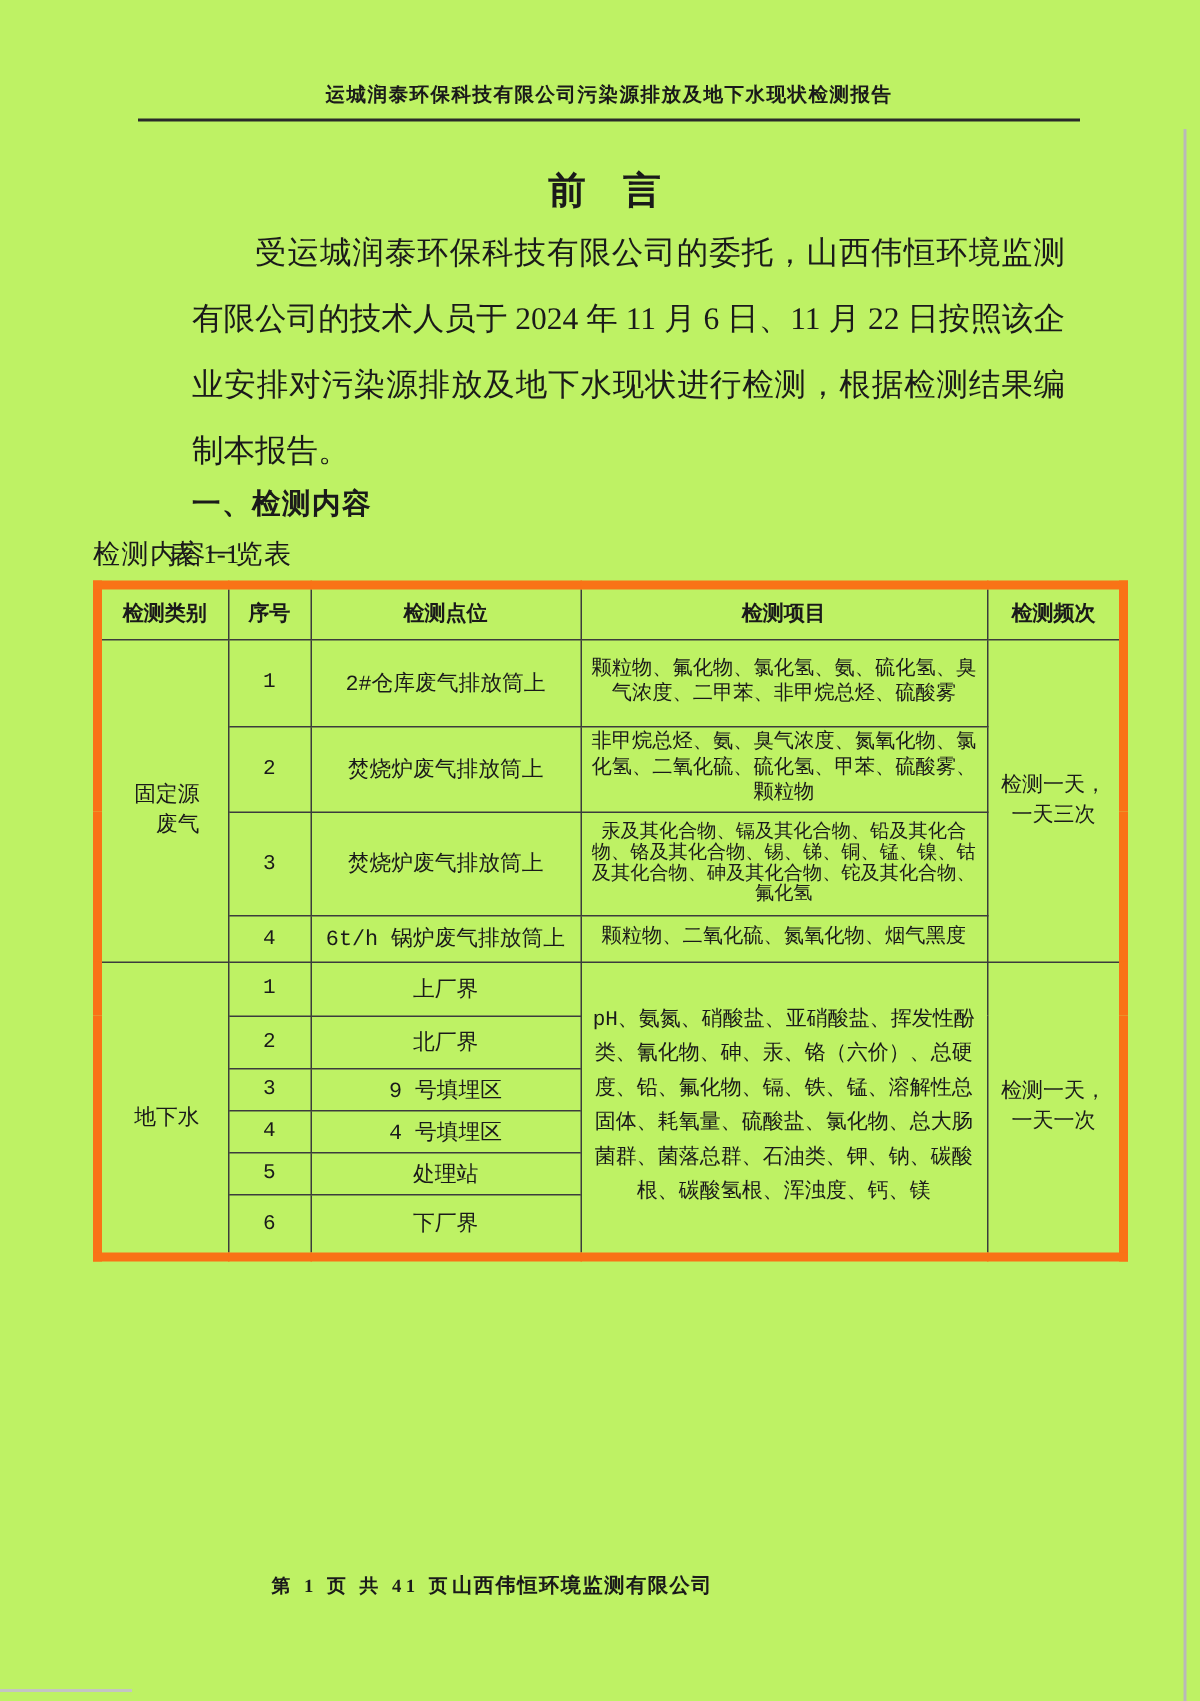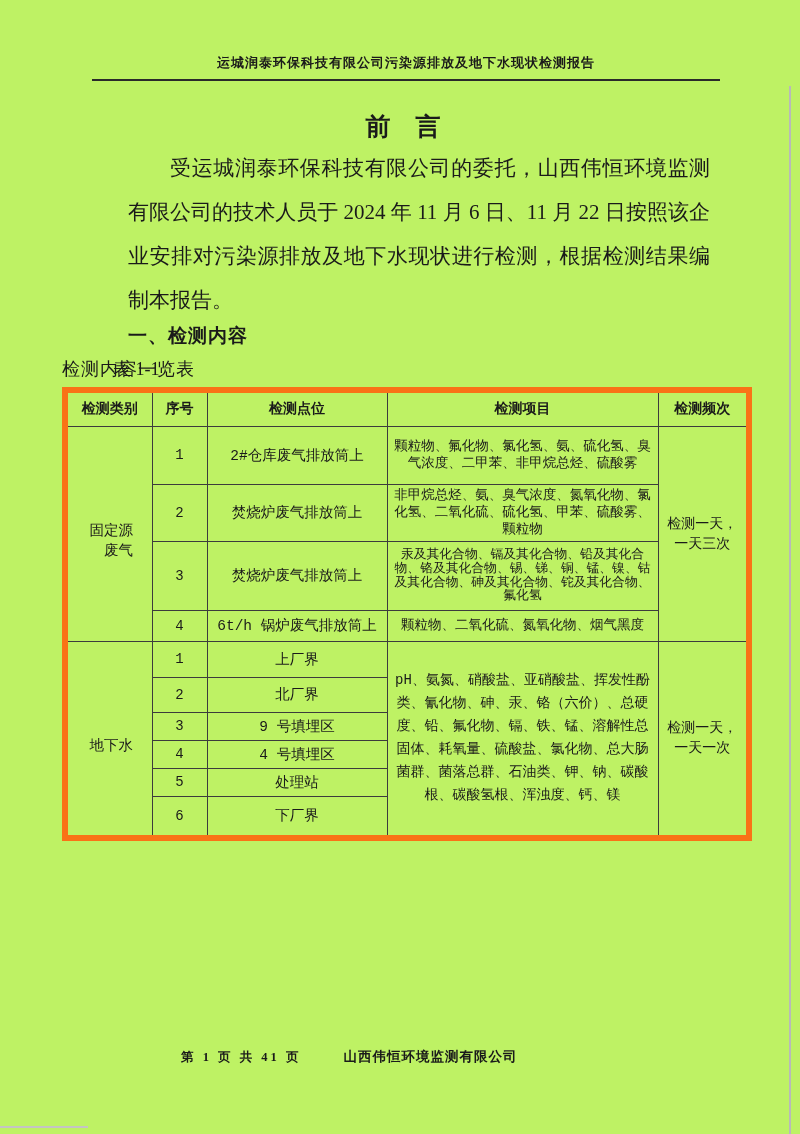--- a/index.html
+++ b/index.html
@@ -70,21 +70,21 @@
   .freq-inner { display:inline-block; width:5.3em; line-height:20px; text-align:center; }
   td.items { font-size:13.5px; line-height:17px; padding:0 2px; }
   td.items.tight { font-size:12.8px; line-height:13.6px; }
   td.items.two-line { line-height:15px; }
   td.gw-items { font-size:14px; line-height:23px; padding:0 5px; }
   td.point { font-size:14.5px; }
   td.no { font-size:14px; }
   
   .doc-footer {
     position:absolute; top:1048px; left:181px;
-    display:flex; gap:42px; align-items:baseline;
+    display:flex; align-items:baseline;
     font-weight:700;
   }
   .footer-page { font-size:12.5px; letter-spacing:3px; }
   .footer-company { font-size:13.5px; letter-spacing:1px; }
   
   .scan-line-right {
     position:absolute; right:9px; top:86px; bottom:0; width:2px;
     background:#b9b9b9;
   }
   .scan-line-bottom {

